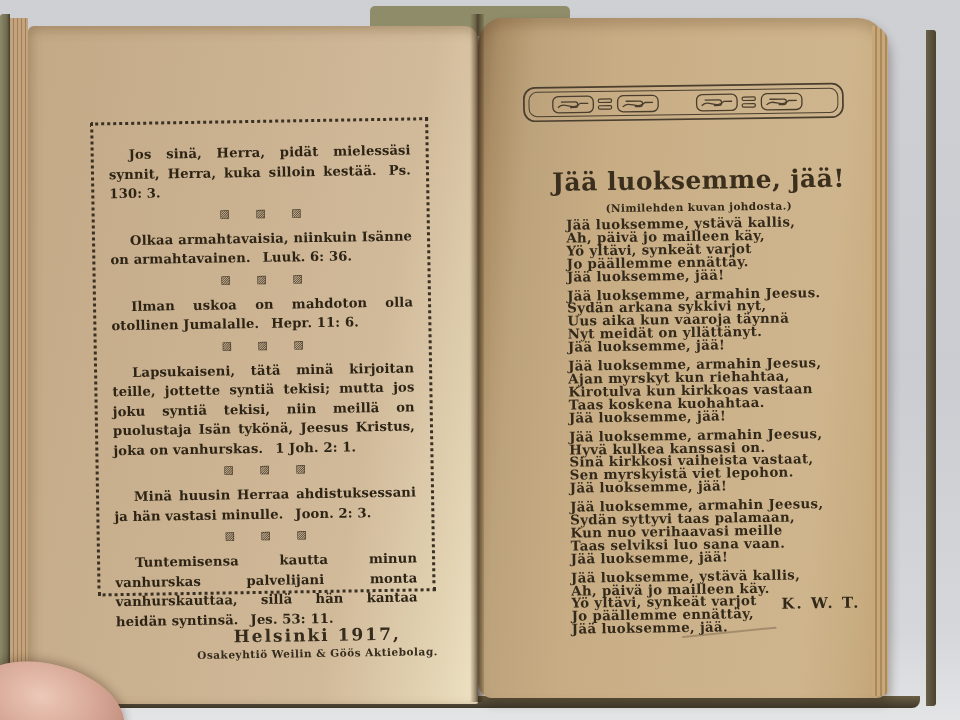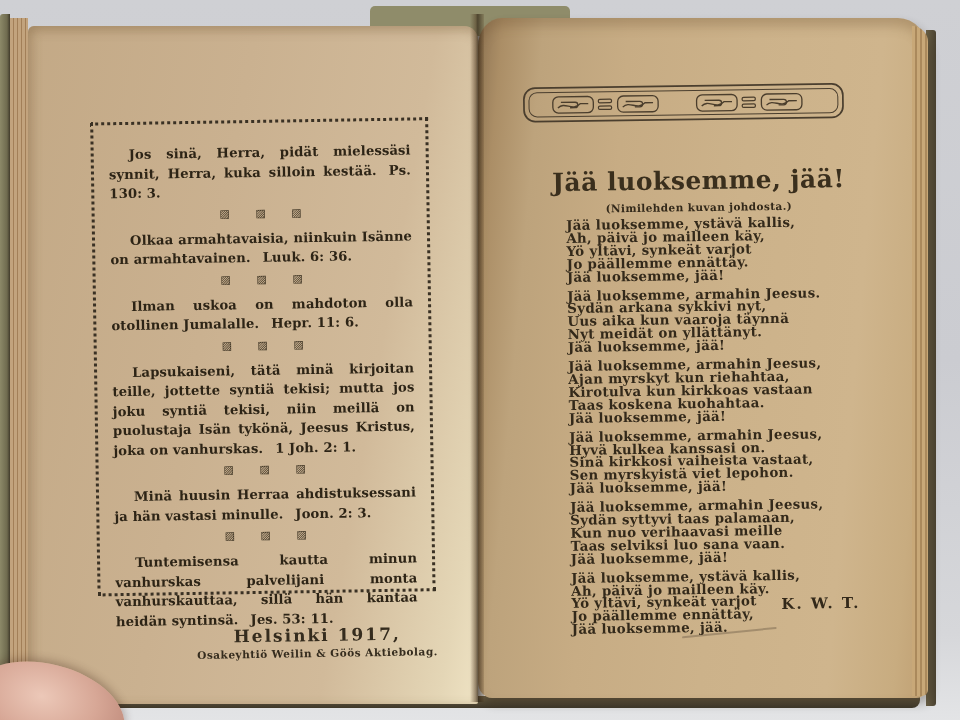--- a/index.html
+++ b/index.html
@@ -13,21 +13,21 @@
   .left-edges{position:absolute;left:10px;top:12px;width:18px;bottom:0;
     background:repeating-linear-gradient(90deg,#c2a37d 0 3px,#a27f58 3px 4px);}
   .right-cover{position:absolute;left:926px;top:24px;width:10px;bottom:0;
     background:linear-gradient(90deg,#6b6147 0%,#4a4231 100%);border-radius:0 3px 3px 0;}
   .bottom-edge{position:absolute;left:60px;right:30px;bottom:-2px;height:12px;
     background:linear-gradient(180deg,#6b5f45 0%,#3e3729 100%);border-radius:0 0 8px 8px;}
   .page{position:absolute;}
   .left-page{left:28px;top:20px;width:450px;bottom:2px;
     background:linear-gradient(100deg,#c3a986 0%,#cab190 40%,#d1ba9a 72%,#e4d6b6 93%,#efe3c4 100%);
     border-radius:6px 14px 2px 2px;box-shadow:inset 0 6px 10px rgba(120,90,55,.25), inset 6px 0 10px rgba(120,90,55,.2);}
-  .right-page{left:478px;top:12px;width:450px;bottom:8px;
+  .right-page{left:478px;top:12px;width:410px;bottom:8px;
     background:linear-gradient(95deg,#8f7554 0%,#ab8e66 5%,#bda37c 13%,#c7ac84 30%,#ccb28a 55%,#cfb58d 80%,#c8ac80 93%,#bf9f72 100%);
     border-radius:24px 30px 12px 14px / 28px 34px 12px 16px;
     box-shadow:inset 0 8px 12px rgba(110,80,45,.3), 3px 6px 10px rgba(40,30,15,.3);}
   .right-edges{position:absolute;right:0;top:8px;bottom:2px;width:16px;
     background:repeating-linear-gradient(90deg,#c8a878 0 3px,#aa895c 3px 5px);border-radius:0 26px 10px 0;}
   .gutter{position:absolute;left:470px;top:8px;bottom:4px;width:14px;z-index:3;
     background:linear-gradient(90deg,rgba(70,45,20,0) 0%,rgba(70,48,25,.45) 40%,rgba(35,22,8,.6) 55%,rgba(90,65,35,.2) 100%);}
 
   
   .left-content{position:absolute;inset:0;transform:rotate(-0.9deg);}

